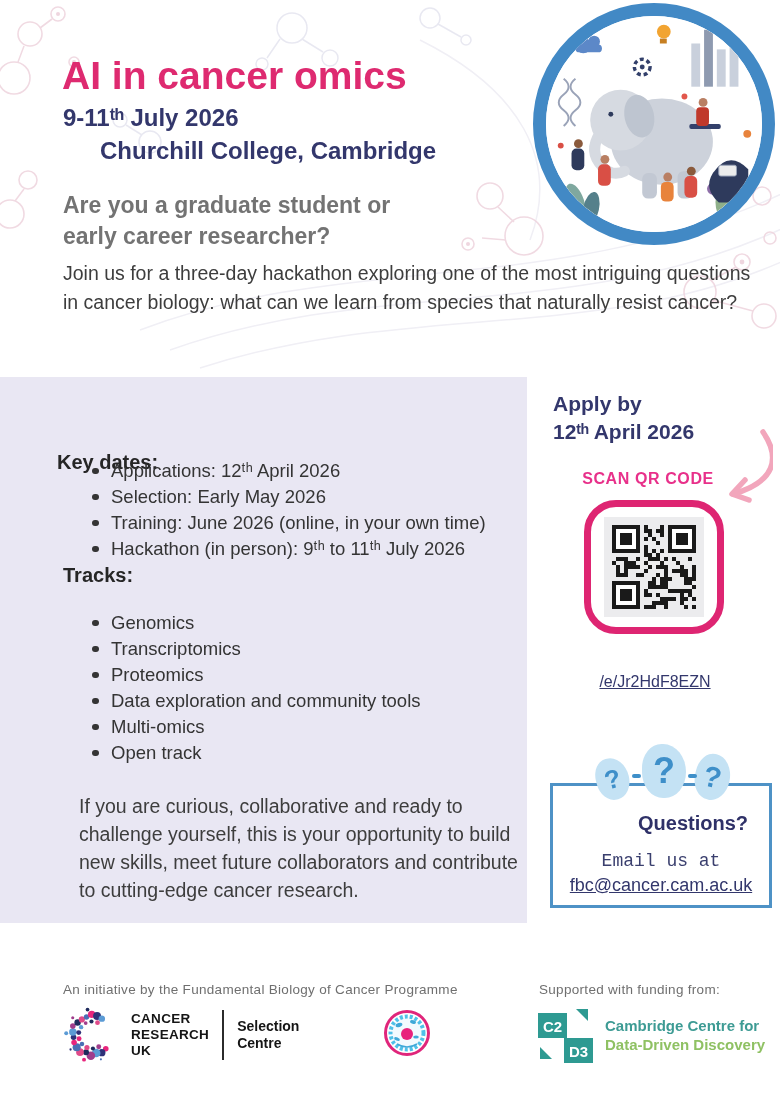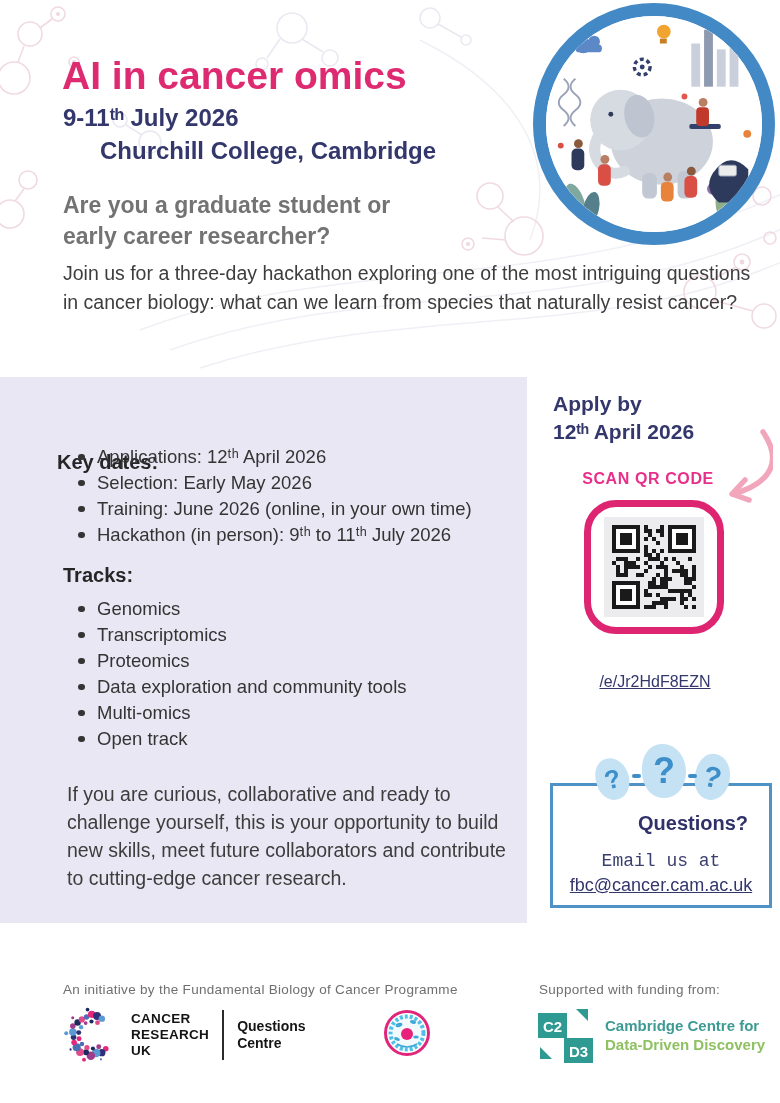--- a/index.html
+++ b/index.html
@@ -15,21 +15,21 @@
   #event-location{left:63px;top:137px;font-size:24px;font-weight:700;color:#33376C;z-index:2;margin-left:37px;}
   #audience{left:63px;top:190px;font-size:23px;font-weight:700;color:#737373;line-height:31px;z-index:2;}
   #intro{left:63px;top:259px;width:692px;font-size:19.5px;line-height:29px;color:#3D3D3D;z-index:2;}
   #illustration-circle{left:533px;top:3px;width:216px;height:216px;border:13px solid #4289C5;
         border-radius:50%;background:#fff;overflow:hidden;z-index:2;}
   
   #info-panel{left:0;top:377px;width:527px;height:546px;background:#E9E7F3;z-index:1;}
   .sec-heading{font-size:20px;font-weight:700;color:#262626;z-index:2;}
   #key-dates-heading{left:57px;top:412px;margin-top:39px;}
   #tracks-heading{left:63px;top:564px;}
-  ul.blist{list-style:none;margin:2px;padding:0;z-index:2;}
+  ul.blist{list-style:none;margin:16px;padding:0;z-index:2;}
   ul.blist li{position:relative;padding-left:23px;font-size:18.5px;line-height:26px;color:#343434;}
   ul.blist li::before{content:"";position:absolute;left:4px;top:9.5px;width:6.5px;height:6.5px;border-radius:50%;background:#343434;}
   #key-dates-list{left:72px;top:442px;}
   #tracks-list{left:72px;top:594px;}
   #closing{left:63px;top:776px;width:452px;font-size:19.5px;line-height:28px;color:#3D3D3D;z-index:2;}
   
   #apply-block{left:553px;top:390px;width:205px;text-align:left;font-size:21px;font-weight:700;
         color:#33376C;line-height:28px;z-index:2;}
   #apply-arrow{left:699px;top:428px;z-index:2;}
   #scan-label{left:553px;top:470px;width:190px;text-align:center;font-size:16px;font-weight:700;
@@ -193,21 +193,21 @@
     </ul>
   <div class="abs sec-heading" id="tracks-heading">Tracks:</div>
   <ul class="abs blist" id="tracks-list">
       <li>Genomics</li>
       <li>Transcriptomics</li>
       <li>Proteomics</li>
       <li>Data exploration and community tools</li>
       <li>Multi-omics</li>
       <li>Open track</li>
     </ul>
-  <p class="abs" id="closing" style="margin:4px;">If you are curious, collaborative and ready to challenge yourself, this is your opportunity to build new skills, meet future collaborators and contribute to cutting-edge cancer research.</p>
+  <p class="abs" id="closing" style="margin:16px;">If you are curious, collaborative and ready to challenge yourself, this is your opportunity to build new skills, meet future collaborators and contribute to cutting-edge cancer research.</p>
 
   <div class="abs" id="apply-block">
     <div>Apply by</div>
     <div>12ᵗʰ April 2026</div>
   </div>
 
   <svg class="abs" id="apply-arrow" width="74" height="84" viewBox="0 0 74 84">
     <path d="M64,4 C82,30 76,54 34,66" stroke="#F2A6BC" stroke-width="5.5" fill="none" stroke-linecap="round"></path>
     <polyline points="46,52 33,66 50,72" stroke="#F2A6BC" stroke-width="5.5" fill="none" stroke-linecap="round" stroke-linejoin="round"></polyline>
   </svg>
@@ -398,21 +398,21 @@
         <circle cx="9.4" cy="11.3" r="1.5" fill="#A03C8C"></circle>
         <circle cx="23.7" cy="3.4" r="1.8" fill="#1F2A5C"></circle>
       </svg>
     <div class="cruk-name">
       <div>CANCER</div>
       <div>RESEARCH</div>
       <div>UK</div>
     </div>
     <div class="cruk-divider"></div>
     <div class="cruk-centre">
-      <div>Questions</div>
+      <div>Selection</div>
       <div>Centre</div>
     </div>
   </div>
 
   <svg class="abs" id="fbc-logo" width="48" height="48" viewBox="0 0 48 48">
     <circle cx="24" cy="24" r="21.5" fill="#fff" stroke="#E0257B" stroke-width="3"></circle>
     <circle cx="24" cy="24" r="16.5" fill="#F2FAFE" stroke="#4FC0E8" stroke-width="4" stroke-dasharray="3 2"></circle>
     <ellipse cx="16" cy="16" rx="3.5" ry="2" fill="#3FA8D8" transform="rotate(-20 16 16)"></ellipse>
     <ellipse cx="30" cy="13" rx="3" ry="1.8" fill="#3FA8D8" transform="rotate(15 30 13)"></ellipse>
     <ellipse cx="33" cy="28" rx="2.8" ry="1.6" fill="#3FA8D8"></ellipse>

